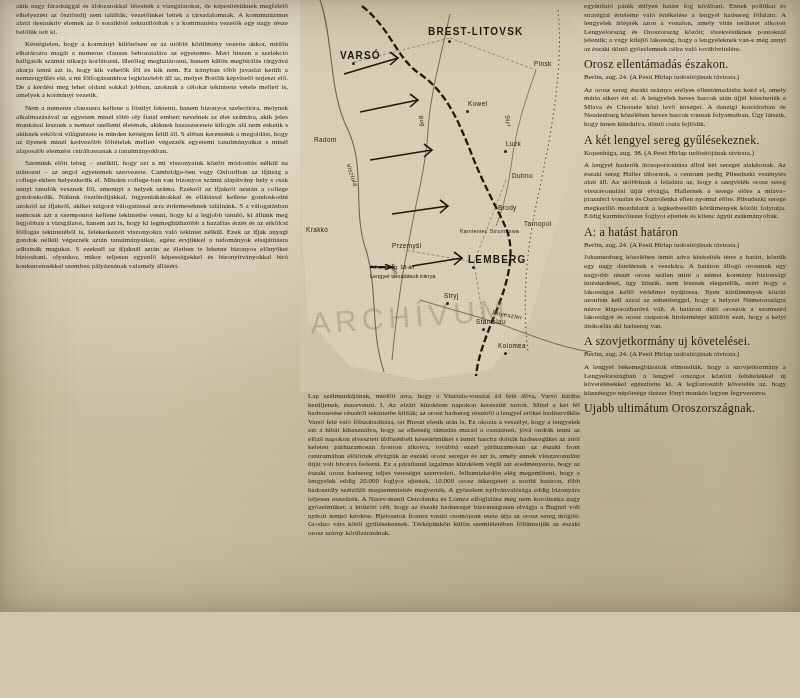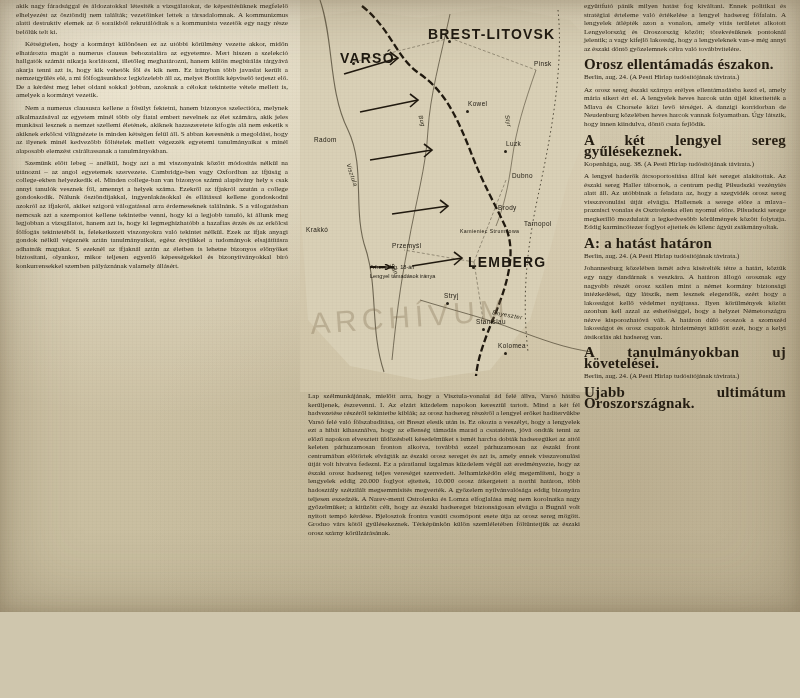--- a/index.html
+++ b/index.html
@@ -36,37 +36,37 @@
     color:#2a2317;
     hyphens:auto;
   }
   .col p{margin:0 0 4px 0;text-indent:9px;}
   .col p.noind{text-indent:0;}
   #col1{left:16px;width:272px;top:2px;}
   #col2{left:300px;width:272px;top:2px;margin-left:8px;}
   #col3{left:584px;width:202px;top:2px;}
 
   h2.head{
-    font-size:15px;line-height:11px;margin:6px 0 3px 0;
-    font-weight:bold;letter-spacing:.2px;color:#241d12;
+    font-size:12px;line-height:11px;margin:6px 0 3px 0;
+    font-weight:normal;letter-spacing:.2px;color:#241d12;
   }
   .dateline{}
 
   
   #map{
     position:absolute;left:300px;top:0px;width:300px;height:392px;
     background:linear-gradient(180deg,#ddd4bb 0%, #d6cbb0 60%, #d0c5a8 100%);
     overflow:hidden;
   }
   #map svg{position:absolute;left:0;top:0;}
   .mlabel{
     position:absolute;font-family:"Liberation Sans",sans-serif;
     font-size:6.4px;color:#1d1810;letter-spacing:.4px;white-space:nowrap;
   }
-  .mlabel.big{font-size:14px;font-weight:bold;letter-spacing:1.2px;}
+  .mlabel.big{font-size:10px;font-weight:bold;letter-spacing:1.2px;}
   .mlabel.riv{font-style:italic;font-size:6px;color:#2b2618;}
   .mcity{position:absolute;width:3px;height:3px;border-radius:50%;background:#262016;}
   .legend{
     position:absolute;font-family:"Liberation Sans",sans-serif;
     font-size:5.6px;color:#1d1810;line-height:7px;text-align:center;
   }
   
   #wm{
     position:absolute;left:150px;top:300px;width:520px;
     text-align:center;font-family:"Liberation Sans",sans-serif;
@@ -186,22 +186,23 @@
     <p class="noind">Az orosz sereg északi szárnya erélyes ellentámadásba kezd el, amely mária sikert ért el. A lengyelek heves harcok után újjél kiterítették a Mlava és Chorsele közt levő térséget. A danzigi korridorban de Neudenburg közelében heves harcok vannak folyamatban. Úgy látszik, hogy innen kiindulva, döntő csata fejlődik.</p>
 
     <h2 class="head">A két lengyel sereg gyűlésekeznek.</h2>
     <p class="noind"><span class="dateline">Kopenhága, aug. 38. (A Pesti Hírlap tudósítójának távirata.)</span></p>
     <p class="noind">A lengyel haderők átcsoportosítása álltal két sereget alakítottak. Az északi sereg Haller tábornok, a centrum pedig Piłsudszki vezényiés alatt áll. Az utóbbinak a feladata az, hogy a szegvidék orosz sereg visszavonulási útját elvágja. Hallernek a serege előre a mlava–praznisci vonalas és Osztrolenka ellen nyomul előre. Piłsudszki serege megkeríllő mozdulatát a legkedvesőbb körülmények között folytatja. Eddig kar­mincötezer foglyot ejtettek és kilenc ágyút zsákmányoltak.</p>
 
     <h2 class="head">A: a hatást határon</h2>
     <p class="noind"><span class="dateline">Berlin, aug. 24. (A Pesti Hírlap tudósítójának távirata.)</span></p>
     <p class="noind">Johannesburg közelében ismét adva kísérelték tétre a határt, köztük egy nagy dandárnak s veszkára. A határon állogó orosznak egy nagyobb részét orosz szálen mint a német kormány biztonsági intézkedései, úgy látszik, nem lesznek elegendők, ezért hogy a lakosságot kellő védelmet nyújtassa. Ilyen körülmények között azonban kell azzal az eshetőséggel, hogy a helyzet Németországra nézve kisporozhatóvá vált. A határon dúló oroszok a szomszéd lakosságot és orosz csapatok hirdetményt küldött ezét, hogy a kelyi átsikorlás aki hadsereg van.</p>
 
-    <h2 class="head">A tanulmányokban uj követelései.</h2>
+    <h2 class="head">A szovjetkormány uj követelései.</h2>
     <p class="noind"><span class="dateline">Berlin, aug. 24. (A Pesti Hírlap tudósítójának távirata.)</span></p>
+    <p class="noind">A lengyel békemegbízottak elmondták, hogy a szovjetkormány a Lengyelországban a lengyel országot közötti feltételekkel új követelésekkel egészítette ki. A legfontosabb követelés az, hogy közzé­tegye népőrsége tízezer főnyi munkás legyen fegyverezve.</p>
 
     <h2 class="head">Ujabb ultimátum Oroszországnak.</h2>
     <p class="noind"></p>
   </div>
 
   <div id="wm">ARCHÍVUM</div>
 
   <svg id="scribble" viewBox="0 0 120 40">
     <path d="M4,28 C16,6 24,34 34,14 C44,0 50,30 62,16 C72,6 80,26 94,12" fill="none" stroke="#8a4a3a" stroke-width="2" stroke-linecap="round" opacity=".75"></path>
   </svg>

